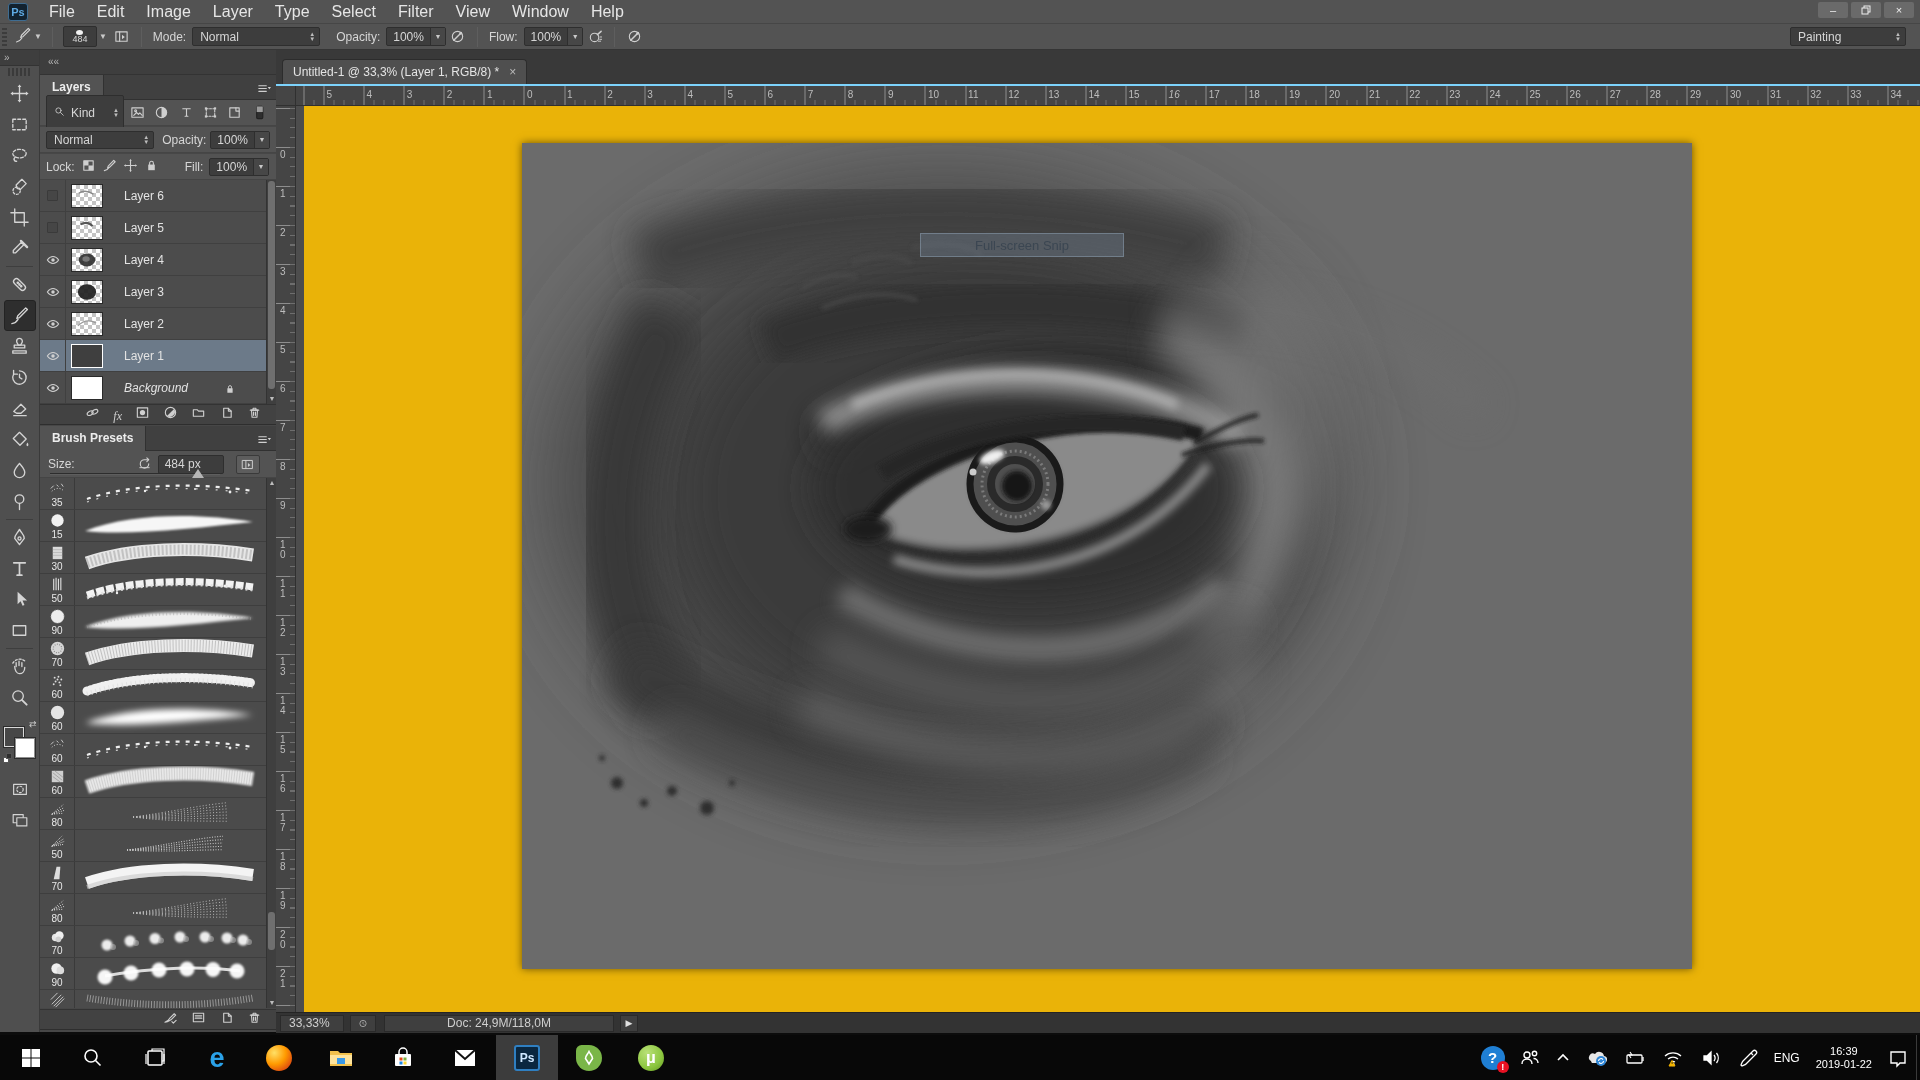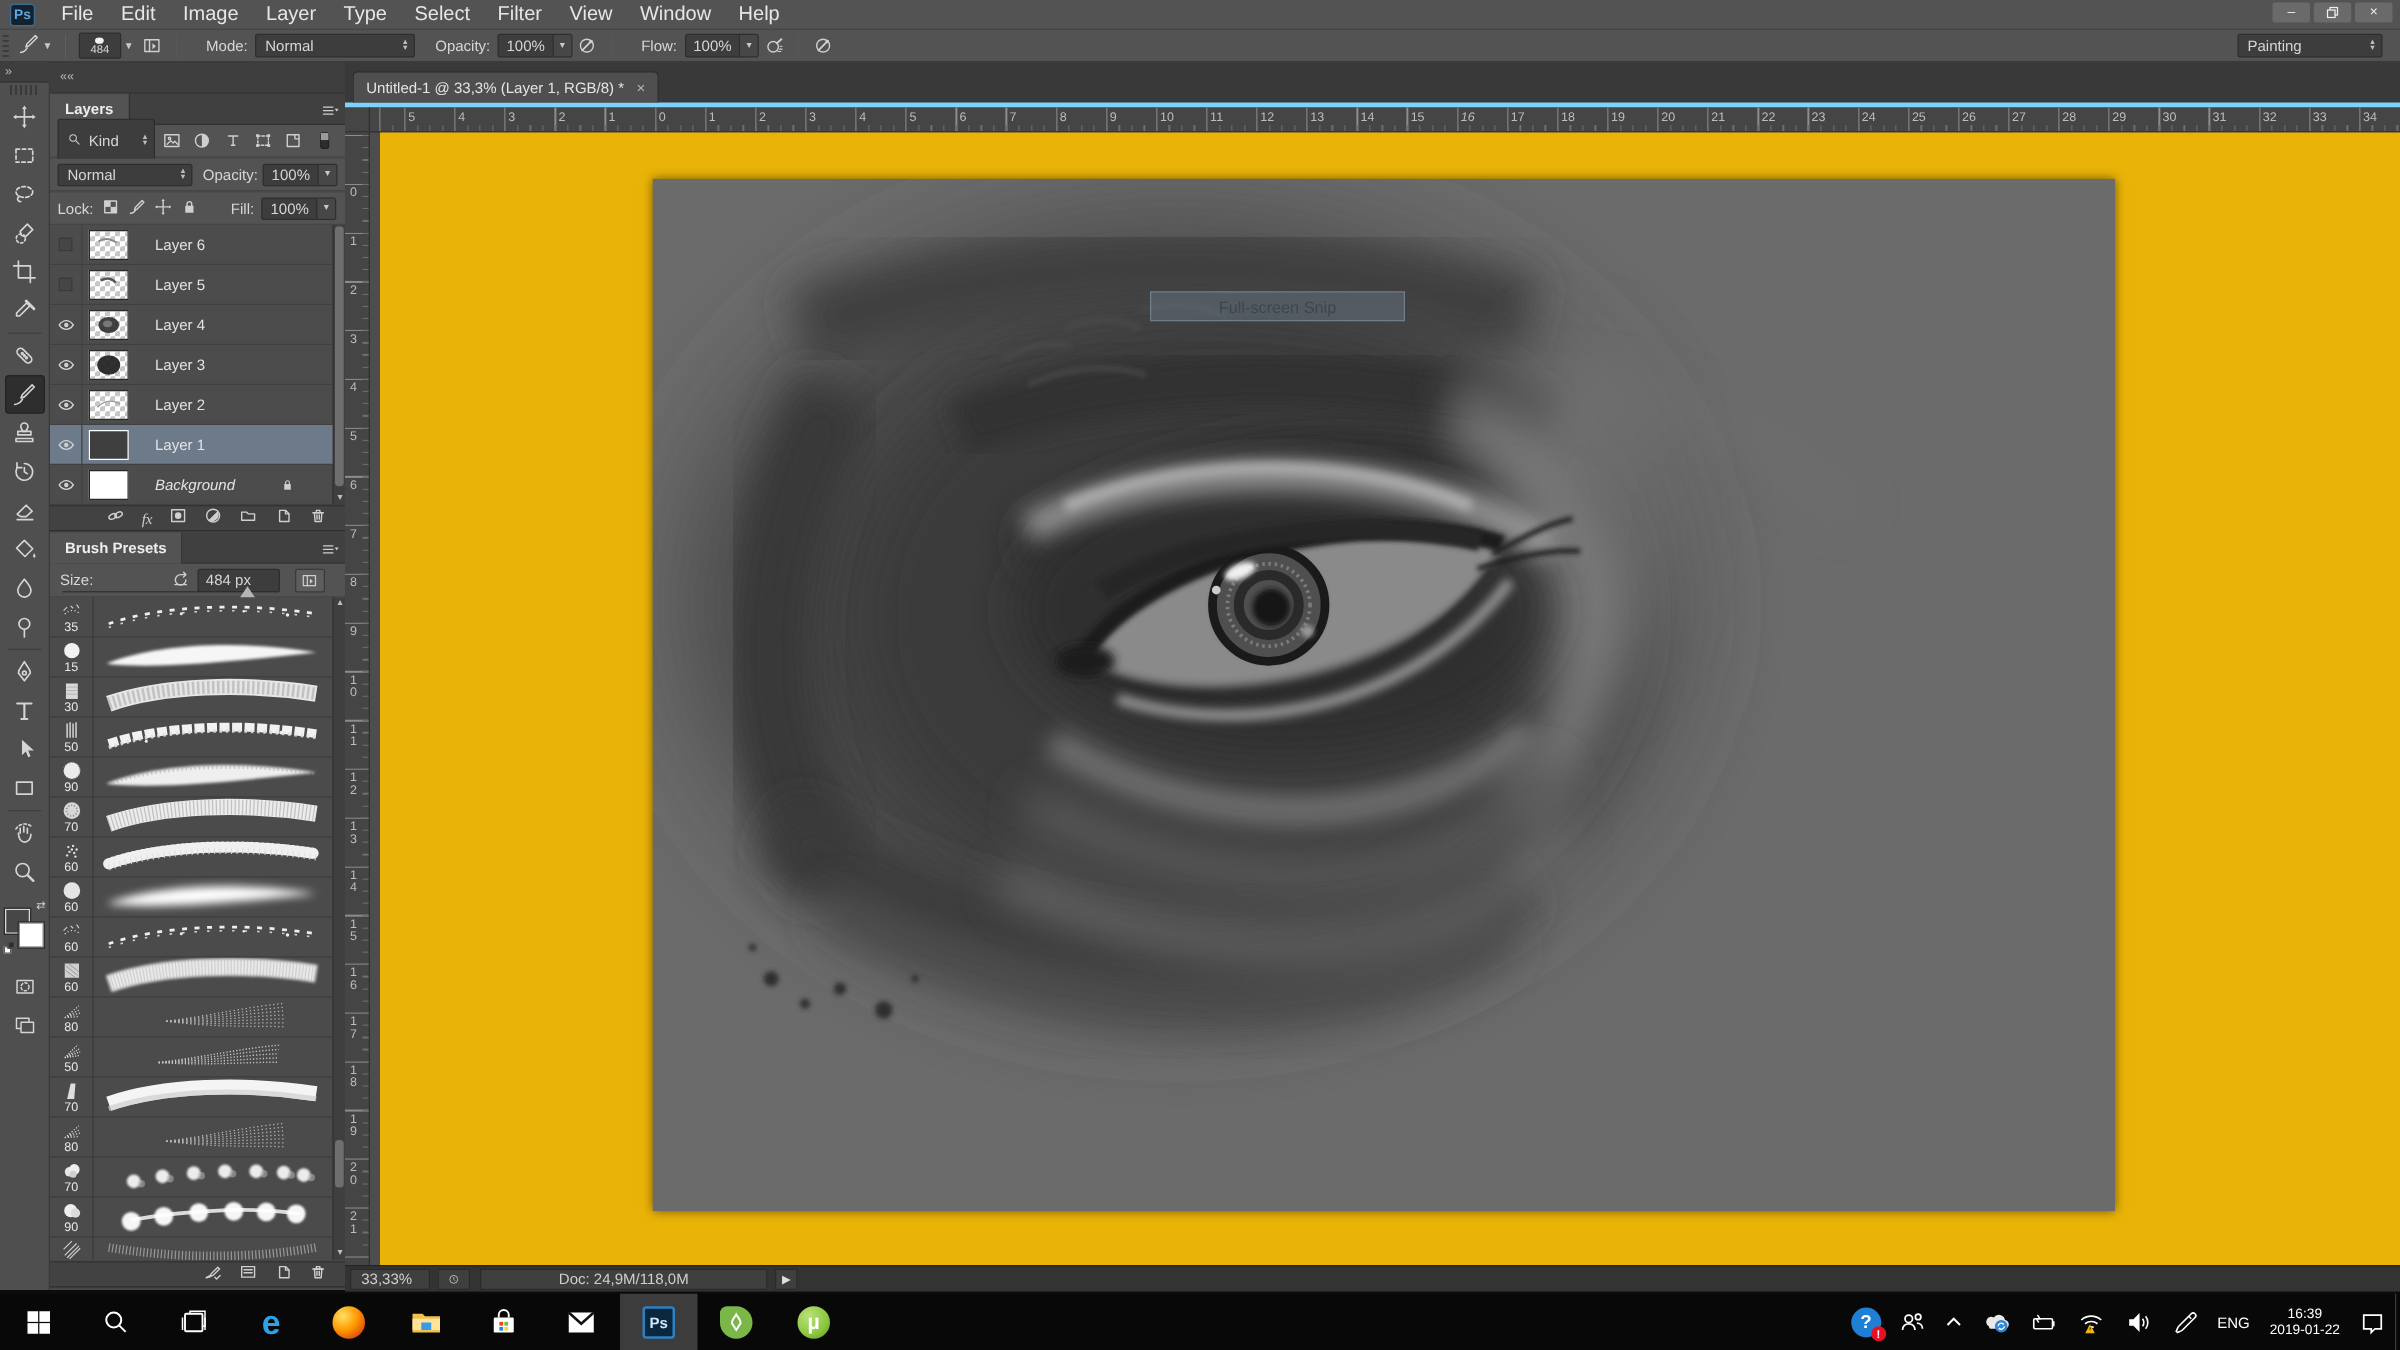--- a/index.html
+++ b/index.html
@@ -15,21 +15,21 @@
   .optionsbar{position:absolute;left:0;top:24px;width:1920px;height:26px;background:#535353;border-bottom:1px solid #353535;display:flex;align-items:center;font-size:12px;color:#d6d6d6}
   .grip-v{width:5px;height:18px;margin:0 4px 0 2px;background-image:repeating-linear-gradient(to bottom,#3c3c3c 0 2px,transparent 2px 4px)}
   .optsep{width:1px;height:20px;background:#434343;margin:0 7px;border-right:1px solid #5e5e5e}
   .optbtn{display:flex;align-items:center;gap:2px;padding:1px 3px;border-radius:2px}
   .caret{font-size:8px;color:#c9c9c9}
   .dropfield{display:flex;align-items:center;background:#3d3d3d;border:1px solid #2e2e2e;border-radius:2px;height:19px;padding:0 4px 0 7px;gap:6px}
   .updown{display:flex;flex-direction:column;font-size:6px;line-height:5px;color:#bdbdbd}
   .numfield{display:flex;align-items:center;background:#3d3d3d;border:1px solid #2e2e2e;border-radius:2px;height:19px}
   .numfield .val{padding:0 6px;font-size:12px}
   .numfield .dd{width:15px;height:100%;border-left:1px solid #2e2e2e;background:#474747;display:flex;align-items:center;justify-content:center;font-size:7px;color:#c9c9c9}
-  .optlabel{margin:0 6px 0 16px}
+  .optlabel{margin:0 6px 0 4px}
   .brushpreview{width:34px;height:21px;background:#3d3d3d;border:1px solid #2e2e2e;border-radius:2px;display:flex;flex-direction:column;align-items:center;justify-content:center}
   .brushpreview .dot{width:7px;height:5px;background:#f2f2f2;border-radius:50%}
   .brushpreview .sz{font-size:9px;color:#d6d6d6;line-height:9px}
   .workspace{position:absolute;right:14px;top:3px}
 
   
   #toolbar{position:absolute;left:0;top:50px;width:40px;height:982px;background:#4f4f4f;border-right:1px solid #3a3a3a}
   .tstrip{height:16px;background:#3e3e3e;color:#b5b5b5;font-size:10px;line-height:15px;padding-left:4px;border-bottom:1px solid #333}
   .tgrip{height:8px;background-image:repeating-linear-gradient(to right,#3a3a3a 0 2px,transparent 2px 4px);margin:2px 8px}
   .tool{width:32px;height:31px;margin:0 auto;display:flex;align-items:center;justify-content:center;border-radius:3px}
@@ -73,21 +73,21 @@
   #brush-list{position:absolute;left:0;top:428px;width:236px;height:530px;background:#4b4b4b;overflow:hidden}
   .brow{position:relative;height:32px;border-bottom:1px solid #3e3e3e;display:flex;width:226px}
   .bthumb{width:35px;border-right:1px solid #3a3a3a;display:flex;flex-direction:column;align-items:center;justify-content:flex-start;padding-top:1px}
   .bsize{font-size:10px;color:#e8e8e8;line-height:10px}
   .slider{position:absolute;left:10px;top:420px;width:170px;height:8px}
   .slider .track{position:absolute;left:0;top:3px;width:100%;height:2px;background:#2d2d2d;border-bottom:1px solid #5e5e5e}
   .slider .sthumb{position:absolute;top:-1px;width:0;height:0;border-left:6px solid transparent;border-right:6px solid transparent;border-bottom:9px solid #b5b5b5}
 
   
   #docarea{position:absolute;left:276px;top:50px;width:1644px;height:983px;background:#4d4d4d}
-  .tabbar{position:absolute;left:0;top:0;width:100%;height:36px;background:#393939;border-bottom:4px solid #7dd3fc}
+  .tabbar{position:absolute;left:0;top:0;width:100%;height:36px;background:#393939;border-bottom:2px solid #7dd3fc}
   .doctab{position:absolute;left:6px;bottom:0;height:25px;background:#4f4f4f;border:1px solid #2c2c2c;border-bottom:none;border-radius:4px 4px 0 0;display:flex;align-items:center;padding:0 10px;font-size:12px;color:#e4e4e4}
   .doctab .tclose{margin-left:10px;color:#b9b9b9;font-size:12px}
   .hruler{position:absolute;left:20px;top:36px;width:1624px;height:20px;background:#454545;border-bottom:1px solid #303030;
     background-image:repeating-linear-gradient(to right,#6e6e6e 0 1px,transparent 1px 10.025px),repeating-linear-gradient(to right,#8d8d8d 0 1px,transparent 1px 40.1px);
     background-position:27.5px bottom,27.5px 0;background-size:auto 5px,auto 100%;background-repeat:repeat-x}
   .vruler{position:absolute;left:0;top:56px;width:20px;height:906px;background:#454545;border-right:1px solid #303030;
     background-image:repeating-linear-gradient(to bottom,#6e6e6e 0 1px,transparent 1px 9.75px),repeating-linear-gradient(to bottom,#8d8d8d 0 1px,transparent 1px 39px);
     background-position:right 2px,0 2px;background-size:5px auto,100% auto;background-repeat:repeat-y}
   .rcorner{position:absolute;left:0;top:36px;width:20px;height:20px;background:#454545;border-right:1px solid #303030;border-bottom:1px solid #303030}
   .hlab{position:absolute;top:3px;font-size:10px;color:#bdbdbd}

